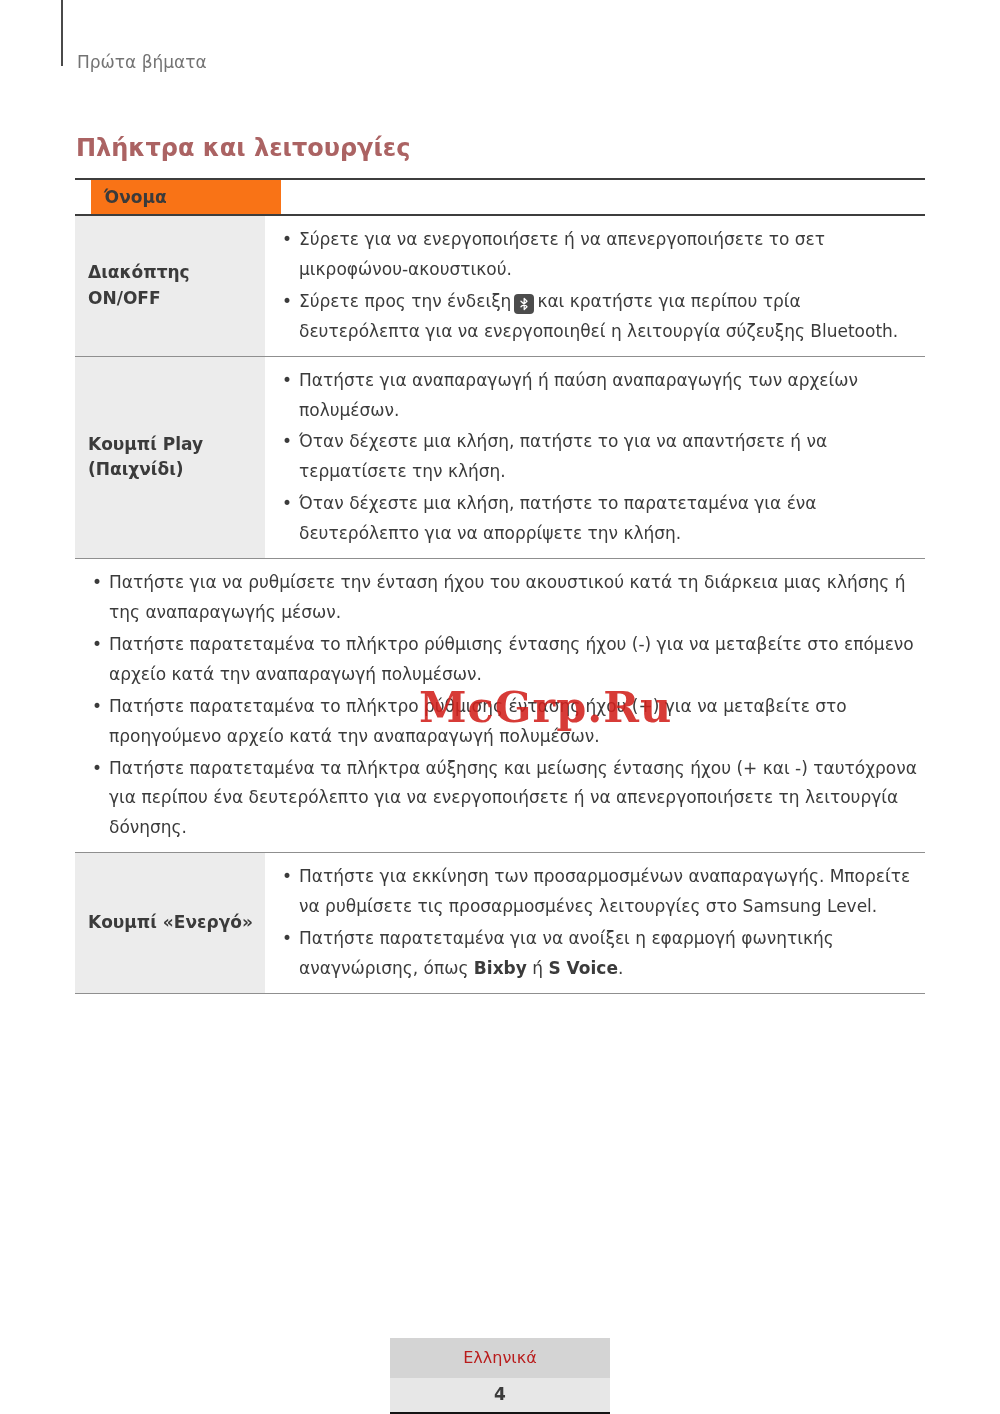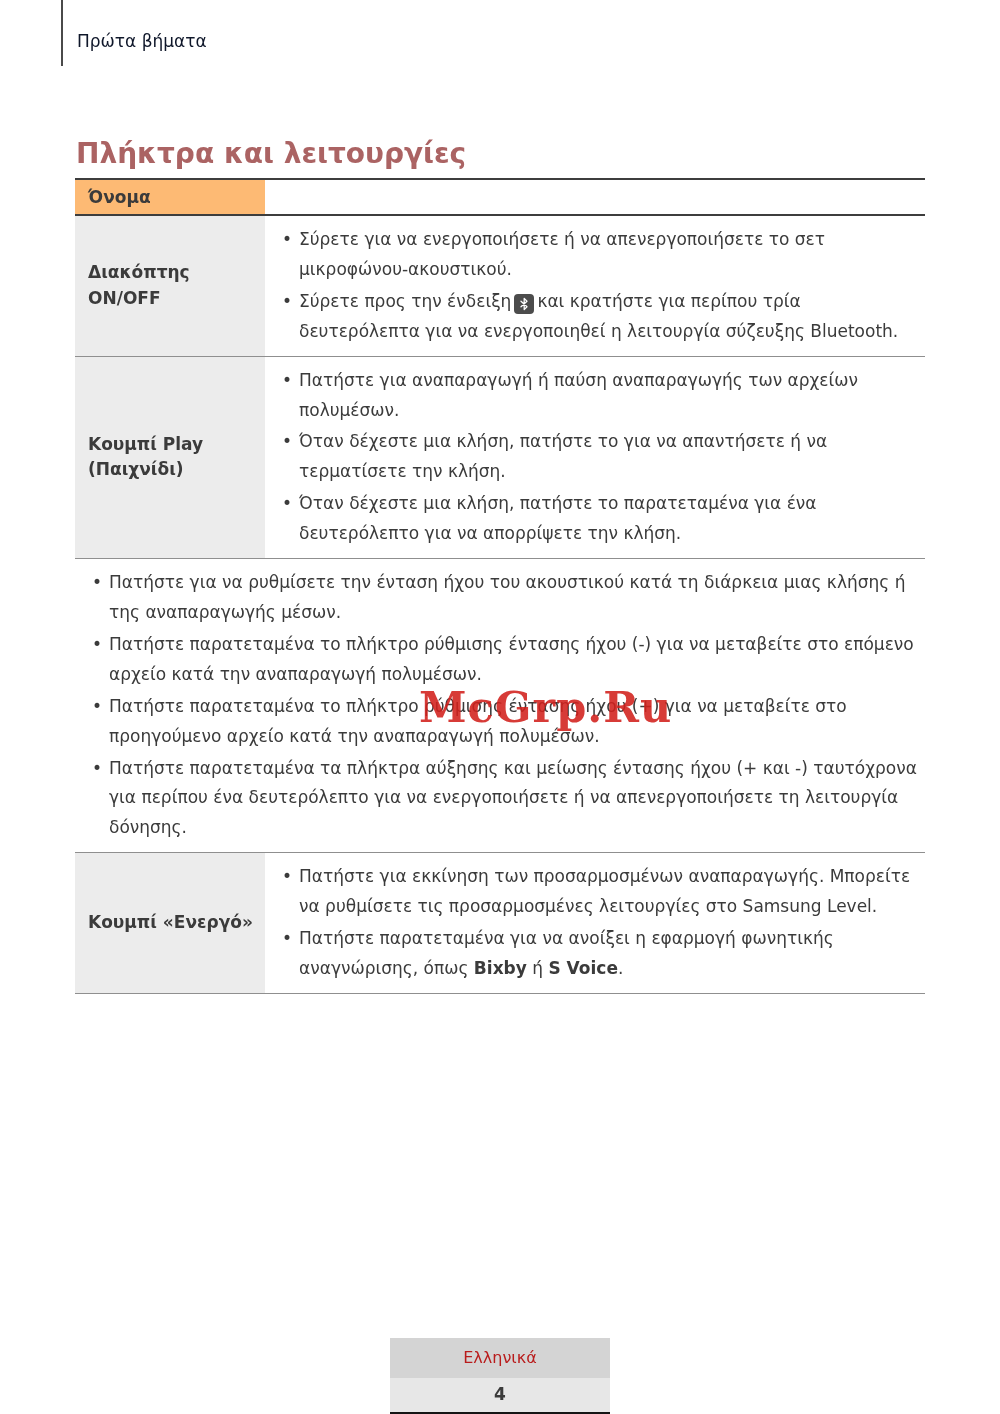--- a/index.html
+++ b/index.html
@@ -5,33 +5,33 @@
   html, body { margin:0; padding:0; }
   body {
     width:1000px; height:1414px; background:#ffffff; position:relative;
     font-family:"DejaVu Sans", "Liberation Sans", sans-serif;
     color:#3b3b3b; overflow:hidden;
   }
   .left-rule {
     position:absolute; left:61px; top:0; width:2px; height:66px; background:#4a4a4a;
   }
   .running-header {
-    position:absolute; left:77px; top:31px; font-size:17px; color:#0f172a;
+    position:absolute; left:77px; top:52px; font-size:17px; color:#737373;
   }
   .page-title {
-    position:absolute; left:76px; top:118px; font-size:28px; font-weight:bold; color:#ab6363;
+    position:absolute; left:76px; top:118px; font-size:24px; font-weight:bold; color:#ab6363;
   }
   .keys-table {
     position:absolute; left:75px; top:178px; width:850px;
     border-top:2px solid #3d3d3d; font-size:17px;
   }
   .thead { display:flex; border-bottom:2px solid #3d3d3d; }
   .th-name {
-    width:190px; box-sizing:border-box; background:#fdba74;
-    padding:7px 8px 7px 13px; font-weight:bold;
+    width:190px; box-sizing:border-box; background:#f97316;
+    padding:7px 8px 7px 13px; font-weight:bold;margin-left:16px;
   }
   .th-func { flex:1; padding:7px 8px 7px 21px; font-weight:bold; }
   .row { display:flex; border-bottom:1.5px solid #8f8f8f; }
   .cell-name {
     width:190px; box-sizing:border-box; background:#ececec;
     display:flex; align-items:center; padding:6px 10px 6px 13px;
     font-weight:bold; line-height:1.5;
   }
   .cell-func { flex:1; padding:9px 6px 9px 10px; line-height:1.76; }
   .bullet { display:flex; }

